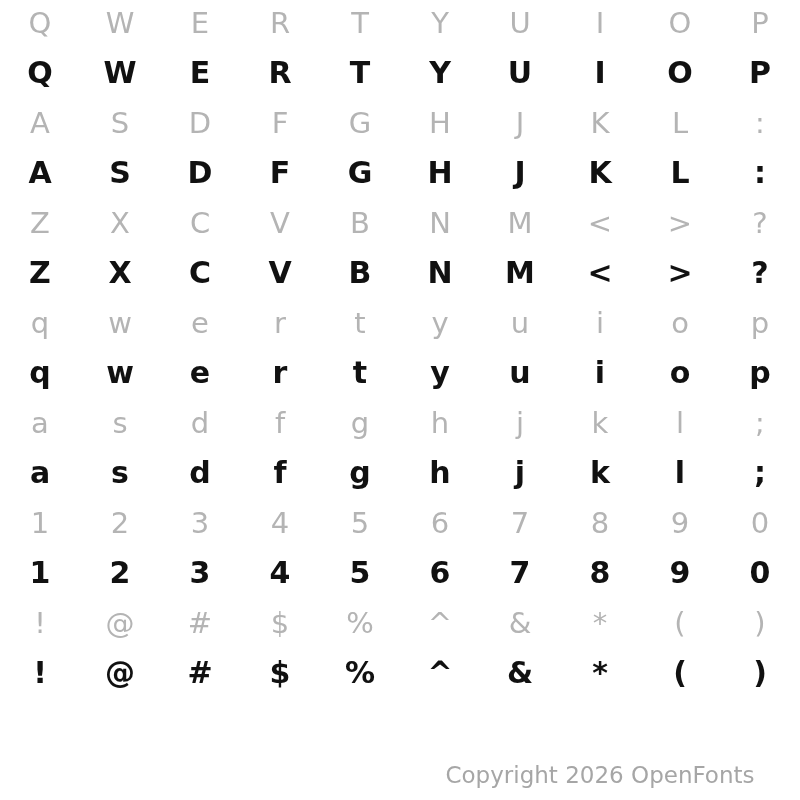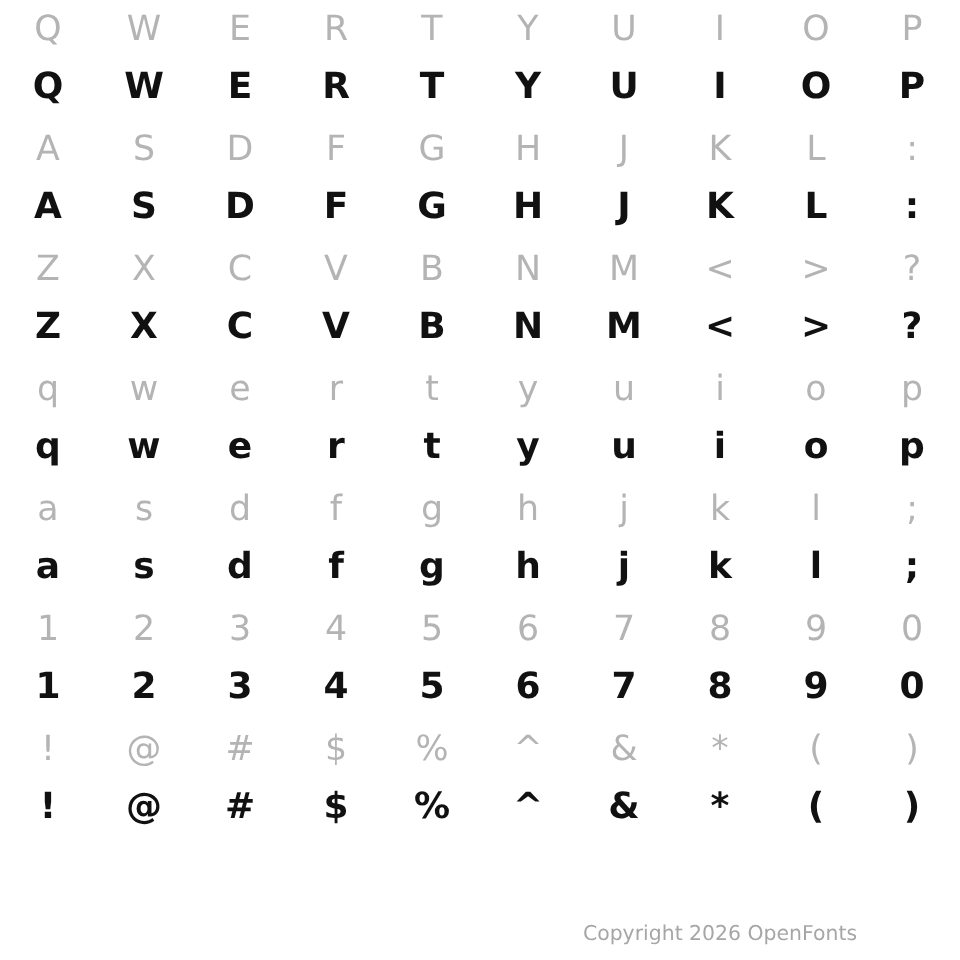--- a/index.html
+++ b/index.html
@@ -48,21 +48,21 @@
     line-height: 54px;
     font-size: 30px;
     font-weight: 700;
     color: var(--ink-color, #111111);
   }
   .footer-copyright {
     position: absolute;
     left: 600px;
     bottom: 12px;
     transform: translateX(-50%);
-    font-size: 17px;
+    font-size: 23px;
     font-weight: 400;
     color: var(--footer-color, #a6a6a6);
     white-space: nowrap;
   }
 </style>
 </head>
 <body style="background: rgb(255, 255, 255);">
 
 <div class="specimen">
     <div class="band">

